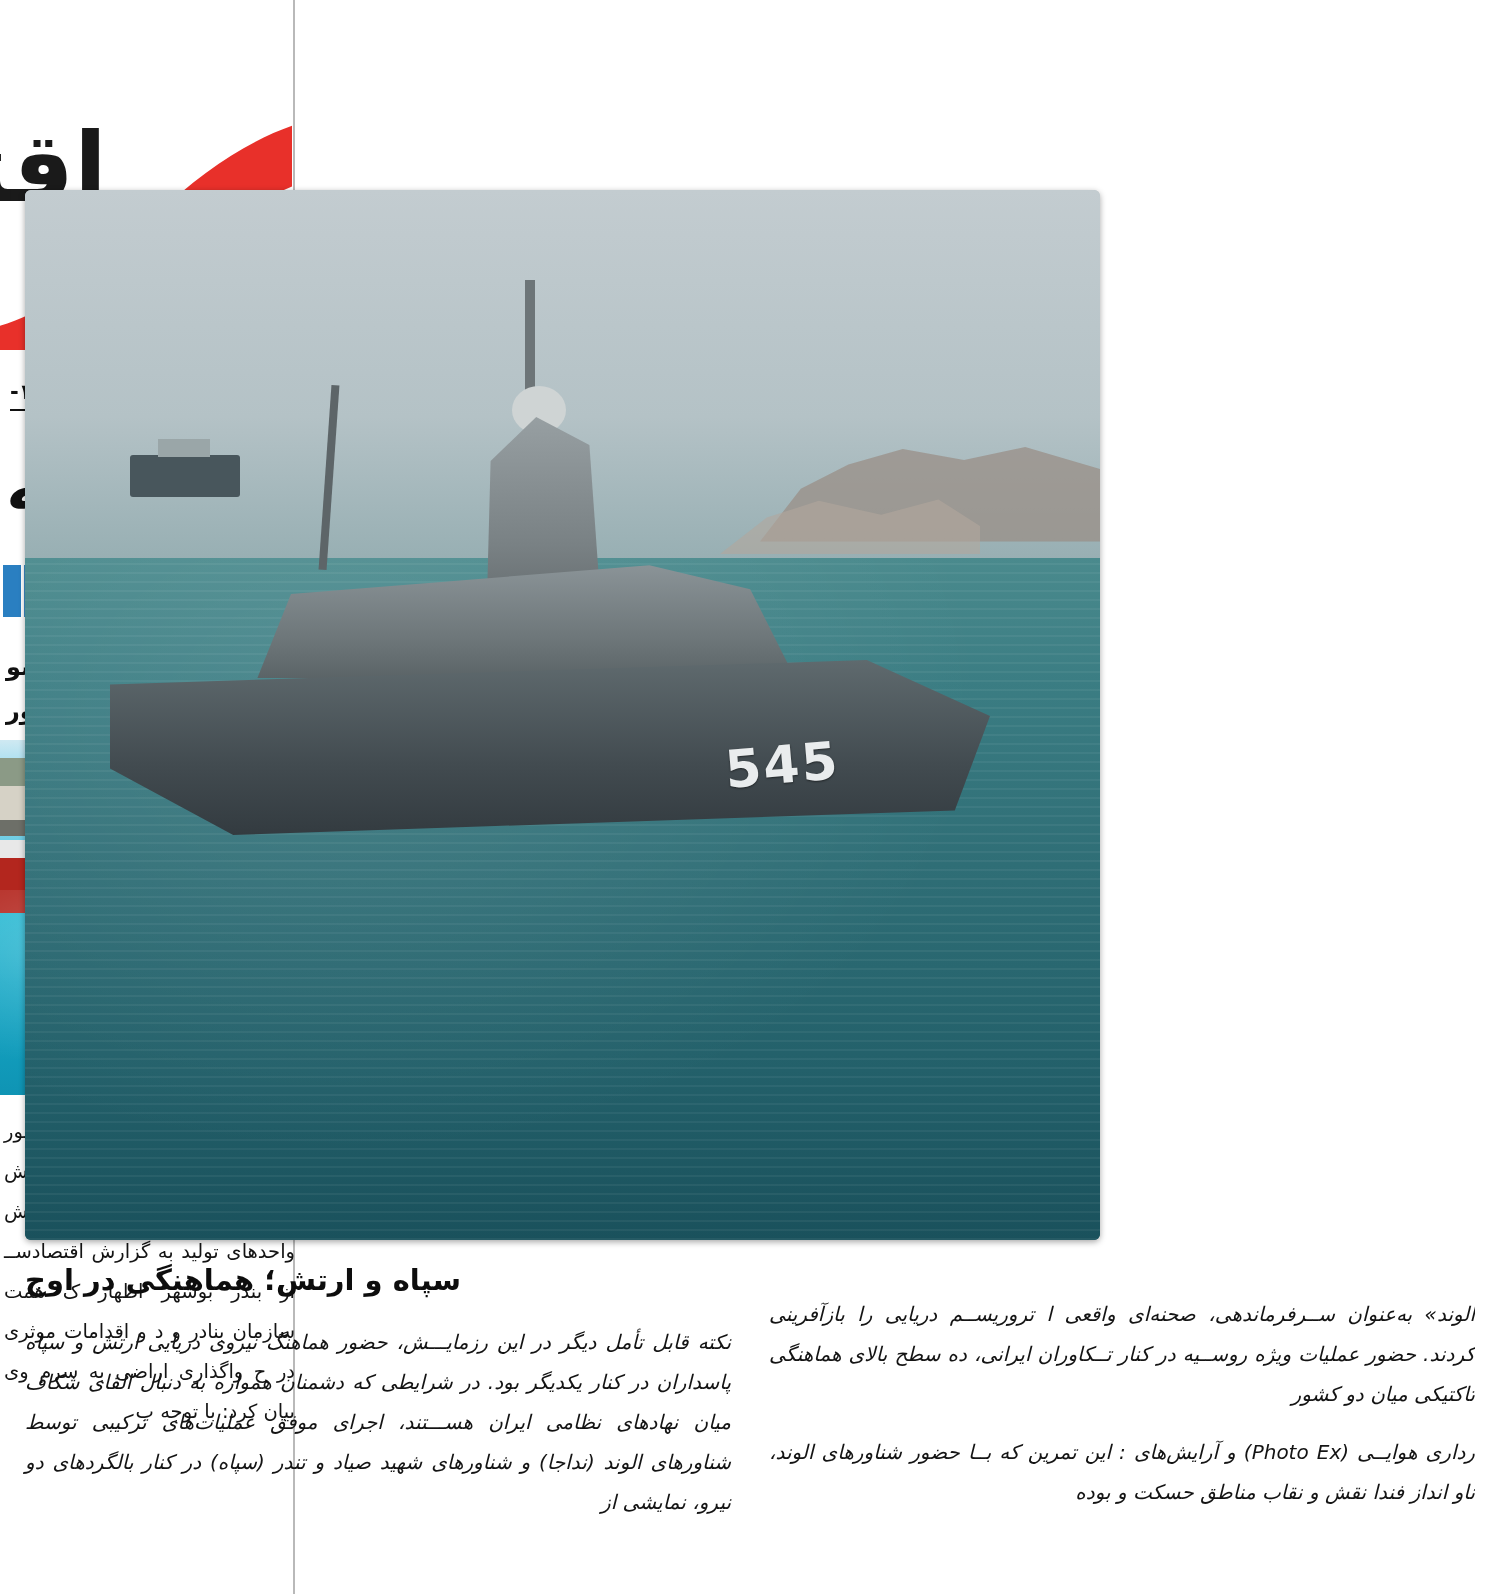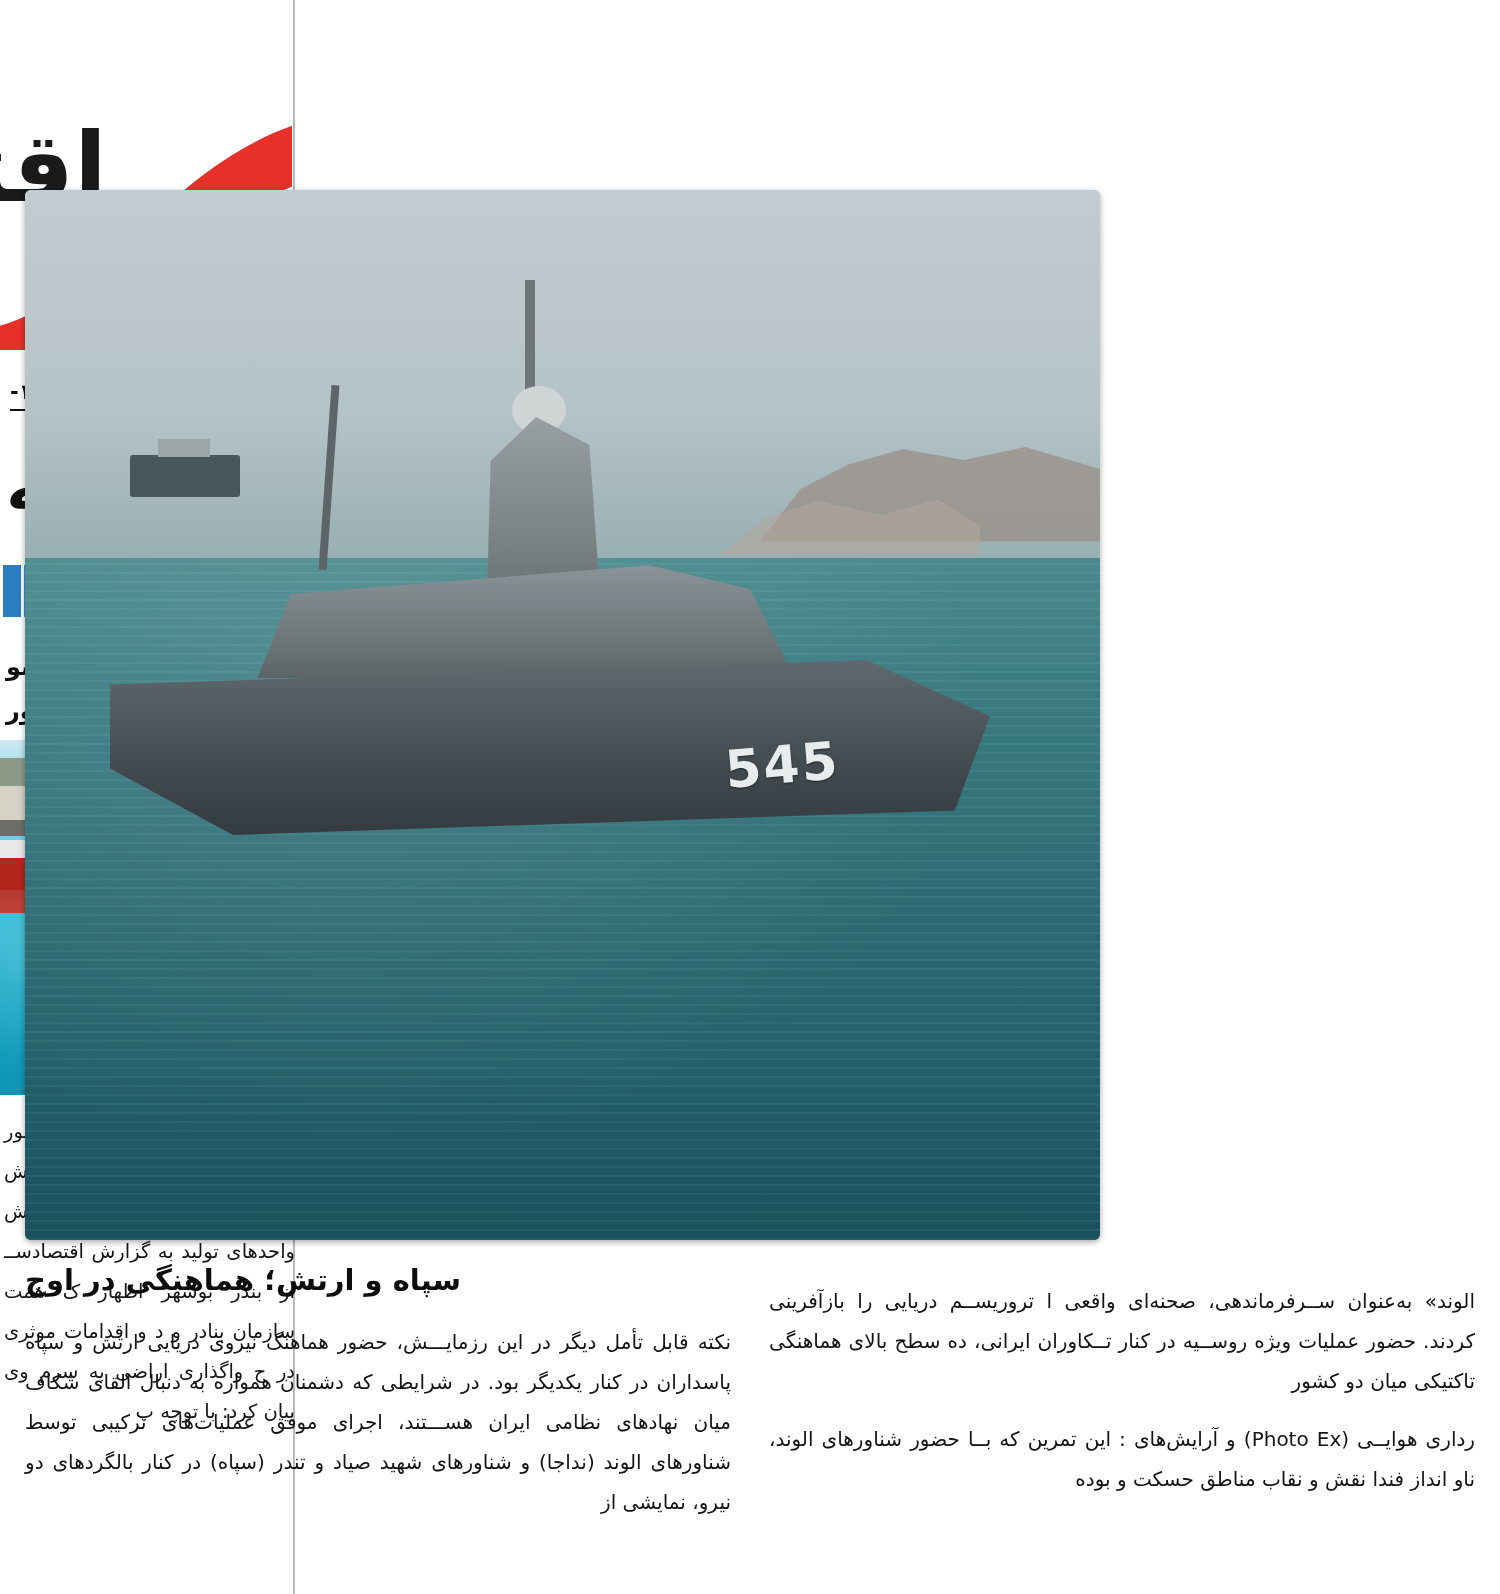--- a/index.html
+++ b/index.html
@@ -294,21 +294,22 @@
     color: #0d0d0d;
     text-align: left;
     margin: 0 0 22px 0;
     line-height: 1.3;
   }
   .col-para {
     font-family: "DejaVu Sans", sans-serif;
     font-size: 20px;
     line-height: 2.0;
     color: #141414;
-    margin: 1px 0 18px 0;
+    margin: 14px 0 18px 0;
+    font-style: italic;
   }
   .col-right-spacer { height: 18px; }
   .col-rtl-cut {
     overflow: hidden;
   }
 </style>
 </head>
 <body>
 
 <div class="page">

